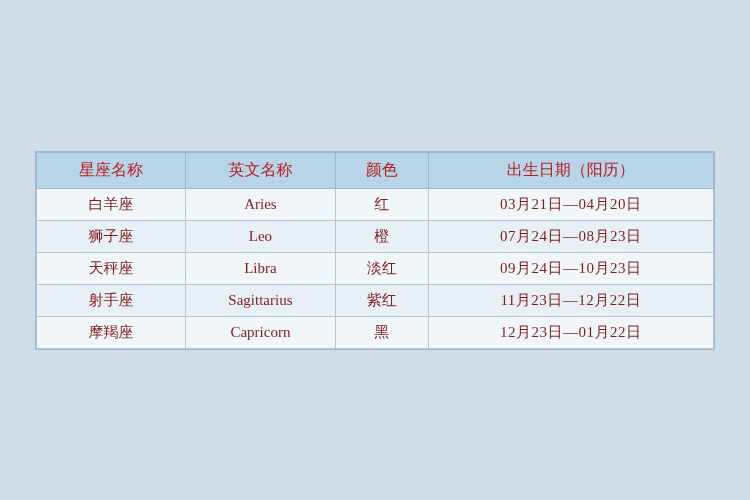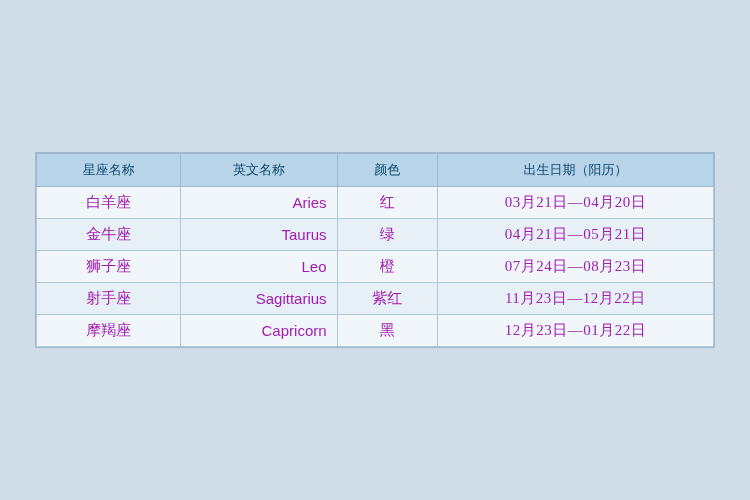--- a/index.html
+++ b/index.html
@@ -23,43 +23,42 @@
       width: 680px;
     }
     table {
       width: 100%;
       border-collapse: collapse;
     }
     thead tr {
       background-color: #b8d4e8;
     }
     thead th {
-      padding: 7px 16px;
+      padding: 7px 10px;
       border: 1px solid #a0b8cc;
       text-align: center;
       font-weight: normal;
-      font-size: 13px;
-      color: #0c4a6e;
+      font-size: 16px;
+      color: #b91c1c;
     }
     tbody tr {
       background-color: #f0f6fa;
     }
     tbody tr:nth-child(even) {
       background-color: #e8f0f7;
     }
     tbody td {
       padding: 6px 10px;
       border: 1px solid #b0c8d8;
       text-align: center;
-      color: #a21caf;
+      color: #7f1d1d;
       font-size: 15px;
     }
     tbody td:nth-child(2) {
-      font-family: Liberation Sans, sans-serif;
-      text-align: right;
+      font-family: Liberation Serif, serif;
     }
     tbody td:nth-child(4) {
       font-family: Liberation Serif, serif;
       letter-spacing: 0.5px;
     }
   </style>
 </head>
 <body>
 
 <div class="table-container">
@@ -73,30 +72,30 @@
       </tr>
     </thead>
     <tbody id="table-body">
     <tr>
           <td>白羊座</td>
           <td>Aries</td>
           <td>红</td>
           <td>03月21日—04月20日</td>
         </tr>
         <tr>
-          <td>金牛座</td>
-          <td>Taurus</td>
-          <td>绿</td>
-          <td>04月21日—05月21日</td>
-        </tr>
-        <tr>
           <td>狮子座</td>
           <td>Leo</td>
           <td>橙</td>
           <td>07月24日—08月23日</td>
+        </tr>
+        <tr>
+          <td>天秤座</td>
+          <td>Libra</td>
+          <td>淡红</td>
+          <td>09月24日—10月23日</td>
         </tr>
         <tr>
           <td>射手座</td>
           <td>Sagittarius</td>
           <td>紫红</td>
           <td>11月23日—12月22日</td>
         </tr>
         <tr>
           <td>摩羯座</td>
           <td>Capricorn</td>

